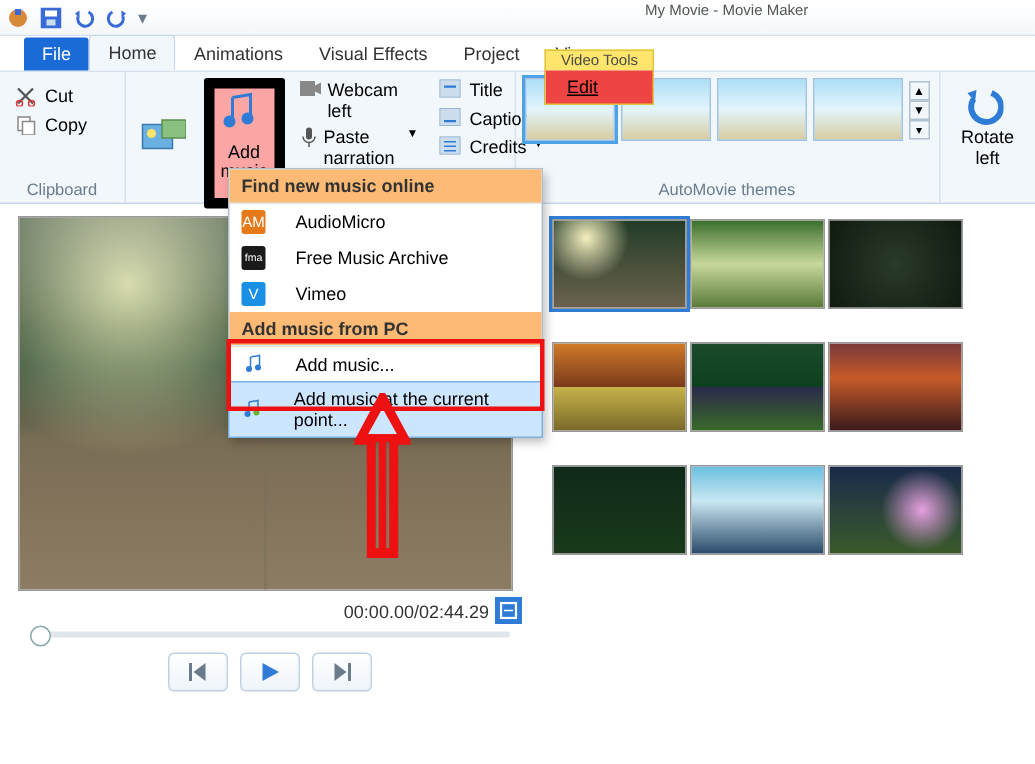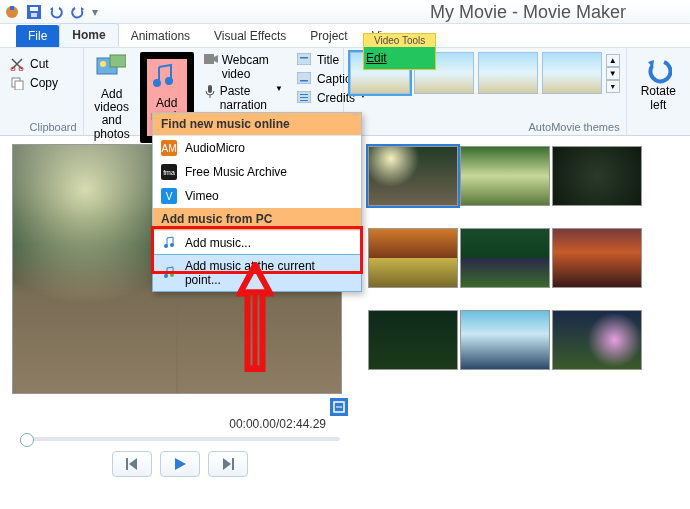--- a/index.html
+++ b/index.html
@@ -6,54 +6,54 @@
 body { background: #fff; width: 690px; height: 509px; overflow: hidden; position: relative; }
 
 
 .qat { height: 24px; background: linear-gradient(#fff,#f4f8fb); display: flex; align-items: center; padding: 0 4px; gap: 6px; border-bottom: 1px solid #d6e3ef; }
 .qat .ic { width: 16px; height: 16px; display: inline-flex; align-items: center; justify-content: center; }
 
 
 .tabs { height: 24px; display: flex; align-items: flex-end; background: #fff; position: relative; border-bottom: 1px solid #d6e3ef; }
 .tab { padding: 4px 12px; cursor: pointer; color: #333; }
 .tab.file { background: #1a6bd8; color: #fff; border-radius: 2px 2px 0 0; margin-left: 16px; }
-.tab.active { background: #f2f7fc; border: 1px solid #c8d9ea; border-bottom: 1px solid #f2f7fc; border-radius: 3px 3px 0 0; font-weight: bold; }
+.tab.active { background: #f2f7fc; border: 1px solid #c8d9ea; border-bottom: 1px solid #f2f7fc; border-radius: 3px 3px 0 0; }
 .context-tab-wrap { position: absolute; left: 363px; top: -24px; margin-top: 33px; }
 .context-tab-head { background: #ffe56b; color: #4b4b4b; font-size: 10px; padding: 1px 10px; border: 1px solid #e0c63f; border-bottom: none; }
-.context-tab { padding: 4px 2px; background: #22c55e; border: 1px solid #e0c63f; border-top: none; text-decoration: underline; }
-.title-text { position: absolute; left: 430px; top: -22px; color: #555; font-size: 18px; }
+.context-tab { padding: 4px 14px; background: #ef4444; border: 1px solid #e0c63f; border-top: none; text-decoration: underline; }
+.title-text { position: absolute; left: 430px; top: -22px; color: #555; font-size: 10px; }
 
 
 .ribbon { height: 88px; background: #f2f7fc; border-bottom: 1px solid #c8d9ea; display: flex; }
 .group { border-right: 1px solid #d6e3ef; padding: 4px 6px 2px; display: flex; flex-direction: column; justify-content: space-between; }
-.group-label { text-align: right; color: #6a7b8c; font-size: 11px; padding-top: 2px; }
+.group-label { text-align: center; color: #6a7b8c; font-size: 11px; padding-top: 2px; }
 .big-btn { display: flex; flex-direction: column; align-items: center; justify-content: center; padding: 2px 4px; cursor: pointer; text-align: center; line-height: 1.1; }
 .big-btn .ic { width: 32px; height: 32px; margin-bottom: 2px; }
 .row-btn { display: flex; align-items: flex-start; gap: 4px; padding: 1px 4px; cursor: pointer; }
 .row-btn .ic { width: 16px; height: 16px; display: inline-flex; }
 .cols { display: flex; gap: 6px; }
 .stack { display: flex; flex-direction: column; gap: 1px; }
 .selectedbtn { border: 7px solid #000000; background: #fca5a5; border-radius: 2px; }
 
 
 .themes { display: flex; gap: 4px; align-items: center; }
 .theme-thumb { width: 60px; height: 42px; border: 1px solid #9ec3e6; background: linear-gradient(#aee0f7,#e3f4fb 50%,#d6cda0); }
 .theme-thumb.sel { outline: 2px solid #4ea3e6; }
-.rotate-btn { display: flex; flex-direction: column; align-items: center; justify-content: center; padding: 4px 8px; }
+.rotate-btn { display: flex; flex-direction: column; align-items: flex-start; justify-content: center; padding: 4px 8px; }
 
 
 .workspace { display: flex; height: calc(509px - 24px - 24px - 88px); }
 .preview-pane { width: 360px; padding: 8px 12px; position: relative; }
 .preview-img { width: 330px; height: 250px; background:
   linear-gradient(rgba(255,255,240,0.25),transparent 30%),
   radial-gradient(circle at 22% 18%, rgba(255,255,200,0.8), transparent 35%),
   linear-gradient(#1d3322 0%, #2e4a33 40%, #7a6d55 60%, #8c7c63 100%);
   border: 1px solid #999; position: relative; }
 .preview-img::after{content:"";position:absolute;left:50%;top:42%;width:2px;height:58%;background:rgba(120,110,90,.4);transform:translateX(-50%);}
-.timecode { text-align: right; padding: 22px 22px 2px 0; color: #333; font-size: 13px; position: relative; }
+.timecode { text-align: right; padding: 6px 22px 2px 0; color: #333; font-size: 13px; position: relative; }
 .fs-ic { position: absolute; right: 0; top: 4px; width: 18px; height: 18px; background: #2e7cd6; display: inline-flex; align-items: center; justify-content: center; color: #fff; }
 .seek { margin: 4px 8px 10px; height: 4px; background: #e0e6ec; border-radius: 2px; position: relative; }
 .seek::before { content:""; position:absolute; left:0; top:-4px; width:12px; height:12px; background:#fff; border:1px solid #8aa; border-radius:50%; }
 .play-controls { display:flex; justify-content:center; gap:8px; }
 .pc-btn { width:40px; height:26px; border:1px solid #c0d0e0; border-radius:4px; background:linear-gradient(#fff,#eef4fa); display:flex; align-items:center; justify-content:center; cursor:pointer; }
 
 
 .storyboard { flex: 1; padding: 10px 8px; overflow: hidden; }
 .sb-row { display: flex; gap: 2px; margin-bottom: 22px; }
 .clip { width: 90px; height: 60px; border: 1px solid #999; }
@@ -64,21 +64,21 @@
 .c4{background:linear-gradient(#d07a2a,#7a3a1a 50%,#c6b34a 50%,#7a6a2a);}
 .c5{background:linear-gradient(#1a4a2a,#0e401e 50%,#2a2a4a 50%,#3a6a2a);}
 .c6{background:linear-gradient(#7a3a3a,#c65a2a 40%,#3a1a1a);}
 .c7{background:linear-gradient(#0e2a1a,#1a3a1a);}
 .c8{background:linear-gradient(#6ac0e0,#c9e7f2 40%,#2a4a6a);}
 .c9{background:radial-gradient(circle at 70% 50%,#e6a0e0,transparent 40%),linear-gradient(#1a2a4a,#3a5a2a);}
 
 
 .dropdown { position: absolute; left: 152px; top: 112px; width: 210px; background:#fff; border:1px solid #b0c0d0; box-shadow: 2px 3px 6px rgba(0,0,0,.25); z-index: 30; }
 .dd-header { background:#fdba74; padding: 4px 8px; font-weight:600; color:#333; border-bottom:1px solid #e0e6ec; }
-.dd-item { display:flex; align-items:center; gap:8px; padding:4px 8px; cursor:pointer; }
+.dd-item { display:flex; align-items:center; gap:20px; padding:4px 8px; cursor:pointer; }
 .dd-item.highlight{background:#cde6ff;border:1px solid #7ab0e0;margin:-1px;}
 .dd-ic{width:16px;height:16px;display:flex;align-items:center;justify-content:center;font-size:10px;color:#fff;border-radius:2px;}
 .red-box{position:absolute;border:3px solid #e11;z-index:40;}
 
 
 svg{display:block;}
 </style>
 </head>
 <body>
 
@@ -156,22 +156,20 @@
   <div class="group" style="width:260px;">
     <div class="cols">
       <div class="big-btn">
         <span class="ic">
             <svg width="30" height="26">
               <rect x="1" y="4" width="20" height="16" fill="#6ab0e0" stroke="#3a7ab0"></rect>
               <circle cx="7" cy="10" r="3" fill="#ffe56b"></circle>
               <rect x="14" y="1" width="16" height="12" fill="#8ac080" stroke="#5a9050"></rect>
             </svg>
           </span>
-        <span style="white-space:pre-line;">Add videos
-and photos</span>
       </div>
       <div class="big-btn selectedbtn">
         <span class="ic">
             <svg width="24" height="28">
               <path d="M8 4 L20 2 L20 18 M8 4 L8 20" stroke="#2e7cd6" stroke-width="2" fill="none"></path>
               <circle cx="6" cy="20" r="4" fill="#2e7cd6"></circle>
               <circle cx="18" cy="18" r="4" fill="#2e7cd6"></circle>
             </svg>
           </span>
         <span style="white-space:pre-line;">Add
@@ -179,21 +177,21 @@
         <span style="font-size:8px;">▼</span>
       </div>
       <div class="stack">
         <div class="row-btn">
             <span class="ic">
               <svg width="14" height="12">
                 <rect width="10" height="10" y="1" fill="#888"></rect>
                 <path d="M10 4 L14 2 L14 10 L10 8 Z" fill="#888"></path>
               </svg>
             </span>
-            <span>Webcam video</span>
+            <span>Webcam left</span>
           </div>
         <div class="row-btn">
             <span class="ic">
               <svg width="12" height="14">
                 <rect x="4" y="1" width="4" height="8" rx="2" fill="#555"></rect>
                 <path d="M2 7 A4 4 0 0 0 10 7 M6 11 L6 14" stroke="#555" fill="none"></path>
               </svg>
             </span>
             <span>Paste narration</span>
             <span style="font-size:8px;">▼</span>

